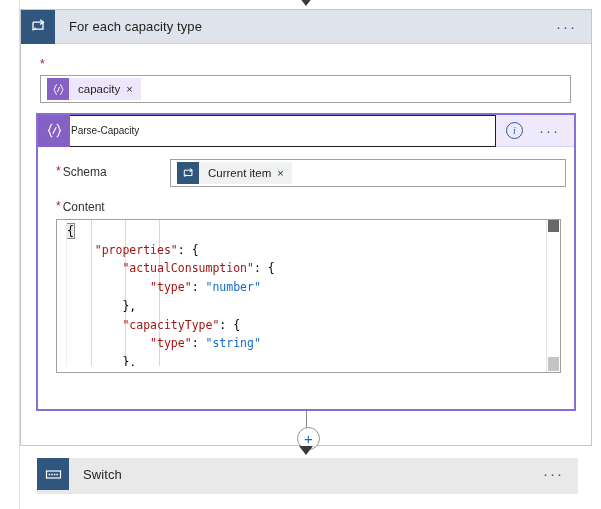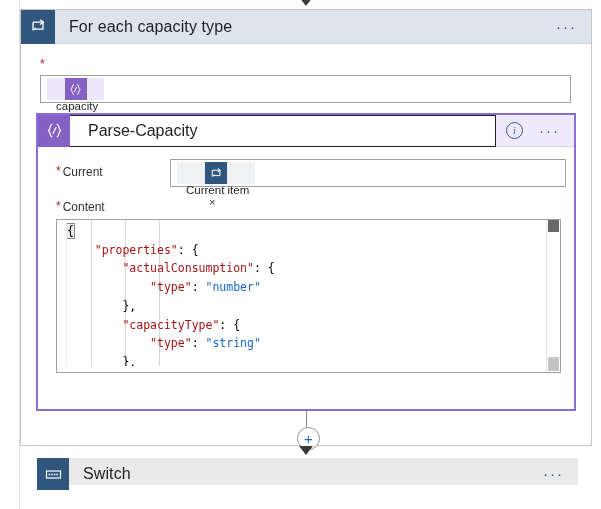--- a/index.html
+++ b/index.html
@@ -31,21 +31,21 @@
     box-sizing:border-box;
   }
   .card-icon{
     width:34px;height:34px;
     flex:0 0 34px;
     display:flex;align-items:center;justify-content:center;
   }
   .card-title{
     flex:1 1 auto;
     padding-left:14px;
-    font-size:16px;
+    font-size:13px;
     color:#201f1e;
     letter-spacing:.1px;
     white-space:nowrap;
     overflow:hidden;
   }
   .ellipsis{
     flex:0 0 auto;
     padding:0 14px;
     letter-spacing:2px;
     color:#2b579a;
@@ -87,21 +87,20 @@
     box-sizing:border-box;
   }
 
   
   .chip{
     display:inline-flex;align-items:center;
     height:22px;
     background:#ece7fb;
     font-size:11.5px;
     color:#201f1e;
-    flex-direction:column;
   }
   .chip-icon{
     width:22px;height:22px;flex:0 0 22px;
     display:flex;align-items:center;justify-content:center;
     color:#ffffff;font-size:10px;
   }
   .chip-purple .chip-icon{background:#8661c5;}
   .chip-navy{background:#eff1f3;}
   .chip-navy .chip-icon{background:#31567e;}
   .chip-label{padding:0 6px 0 9px;white-space:nowrap;}
@@ -121,21 +120,21 @@
     height:32px;
     border-bottom:1px solid #d9d3f2;
   }
   #parse-header .card-icon{background:#8661c5;width:32px;flex:0 0 32px;height:32px;}
   #parse-title-wrap{
     flex:1 1 auto;display:flex;align-items:center;height:32px;
     border:1px solid #201f1e;border-left:none;
     background:#ffffff;box-sizing:border-box;
   }
   #parse-title{
-    padding-left:18px;font-size:16px;color:#201f1e;white-space:nowrap;
+    padding-left:1px;font-size:10px;color:#201f1e;white-space:nowrap;
   }
   .info-icon{
     flex:0 0 auto;margin:0 2px 0 10px;
     width:15px;height:15px;border-radius:50%;
     border:1.4px solid #2b579a;color:#2b579a;
     font-size:10px;font-style:italic;font-family:"Liberation Serif",serif;
     display:flex;align-items:center;justify-content:center;
     line-height:1;
   }
 
@@ -204,21 +203,21 @@
     position:absolute;left:297px;top:427px;
     width:21px;height:21px;border-radius:50%;
     background:#ffffff;border:1px solid #979593;
     display:flex;align-items:center;justify-content:center;
     color:#2266bb;font-size:15px;line-height:1;
     cursor:pointer;
   }
 
   
   #switch-card{
-    position:absolute;left:37px;top:458px;width:541px;height:27px;
+    position:absolute;left:37px;top:458px;width:541px;height:36px;
     background:#e9e9e9;
     box-sizing:border-box;
   }
   #switch-card .card-icon{width:32px;flex:0 0 32px;height:32px;background:#31567e;}
   #switch-card .card-header{height:32px;}
 
   
   #page-left-border{
     position:absolute;left:19px;top:0;bottom:0;width:1px;background:#e1dfdd;
   }
@@ -283,21 +282,21 @@
     <div class="info-icon">i</div>
     <div class="ellipsis">···</div>
   </div>
 
   <div id="parse-body">
 
     
     <div class="row-field">
       <div class="row-label">
         <span class="req-star">*</span>
-        <span>Current</span>
+        <span>Schema</span>
       </div>
       <div class="row-control">
         <div class="token-input" style="width:396px;">
           <span class="chip chip-navy">
             <span class="chip-icon">
               <svg width="13" height="13" viewBox="0 0 17 17" aria-hidden="true">
                 <path d="M3 4.2 H13 V11.2 H5.2" fill="none" stroke="#ffffff" stroke-width="1.3"></path>
                 <path d="M3 4.2 V12.6" fill="none" stroke="#ffffff" stroke-width="1.3"></path>
                 <path d="M5.6 9.0 L2.6 12.1 L5.6 12.1 Z" fill="#ffffff"></path>
                 <path d="M10.2 1.8 L13.4 4.2 L10.2 6.4" fill="none" stroke="#ffffff" stroke-width="1.3"></path>

